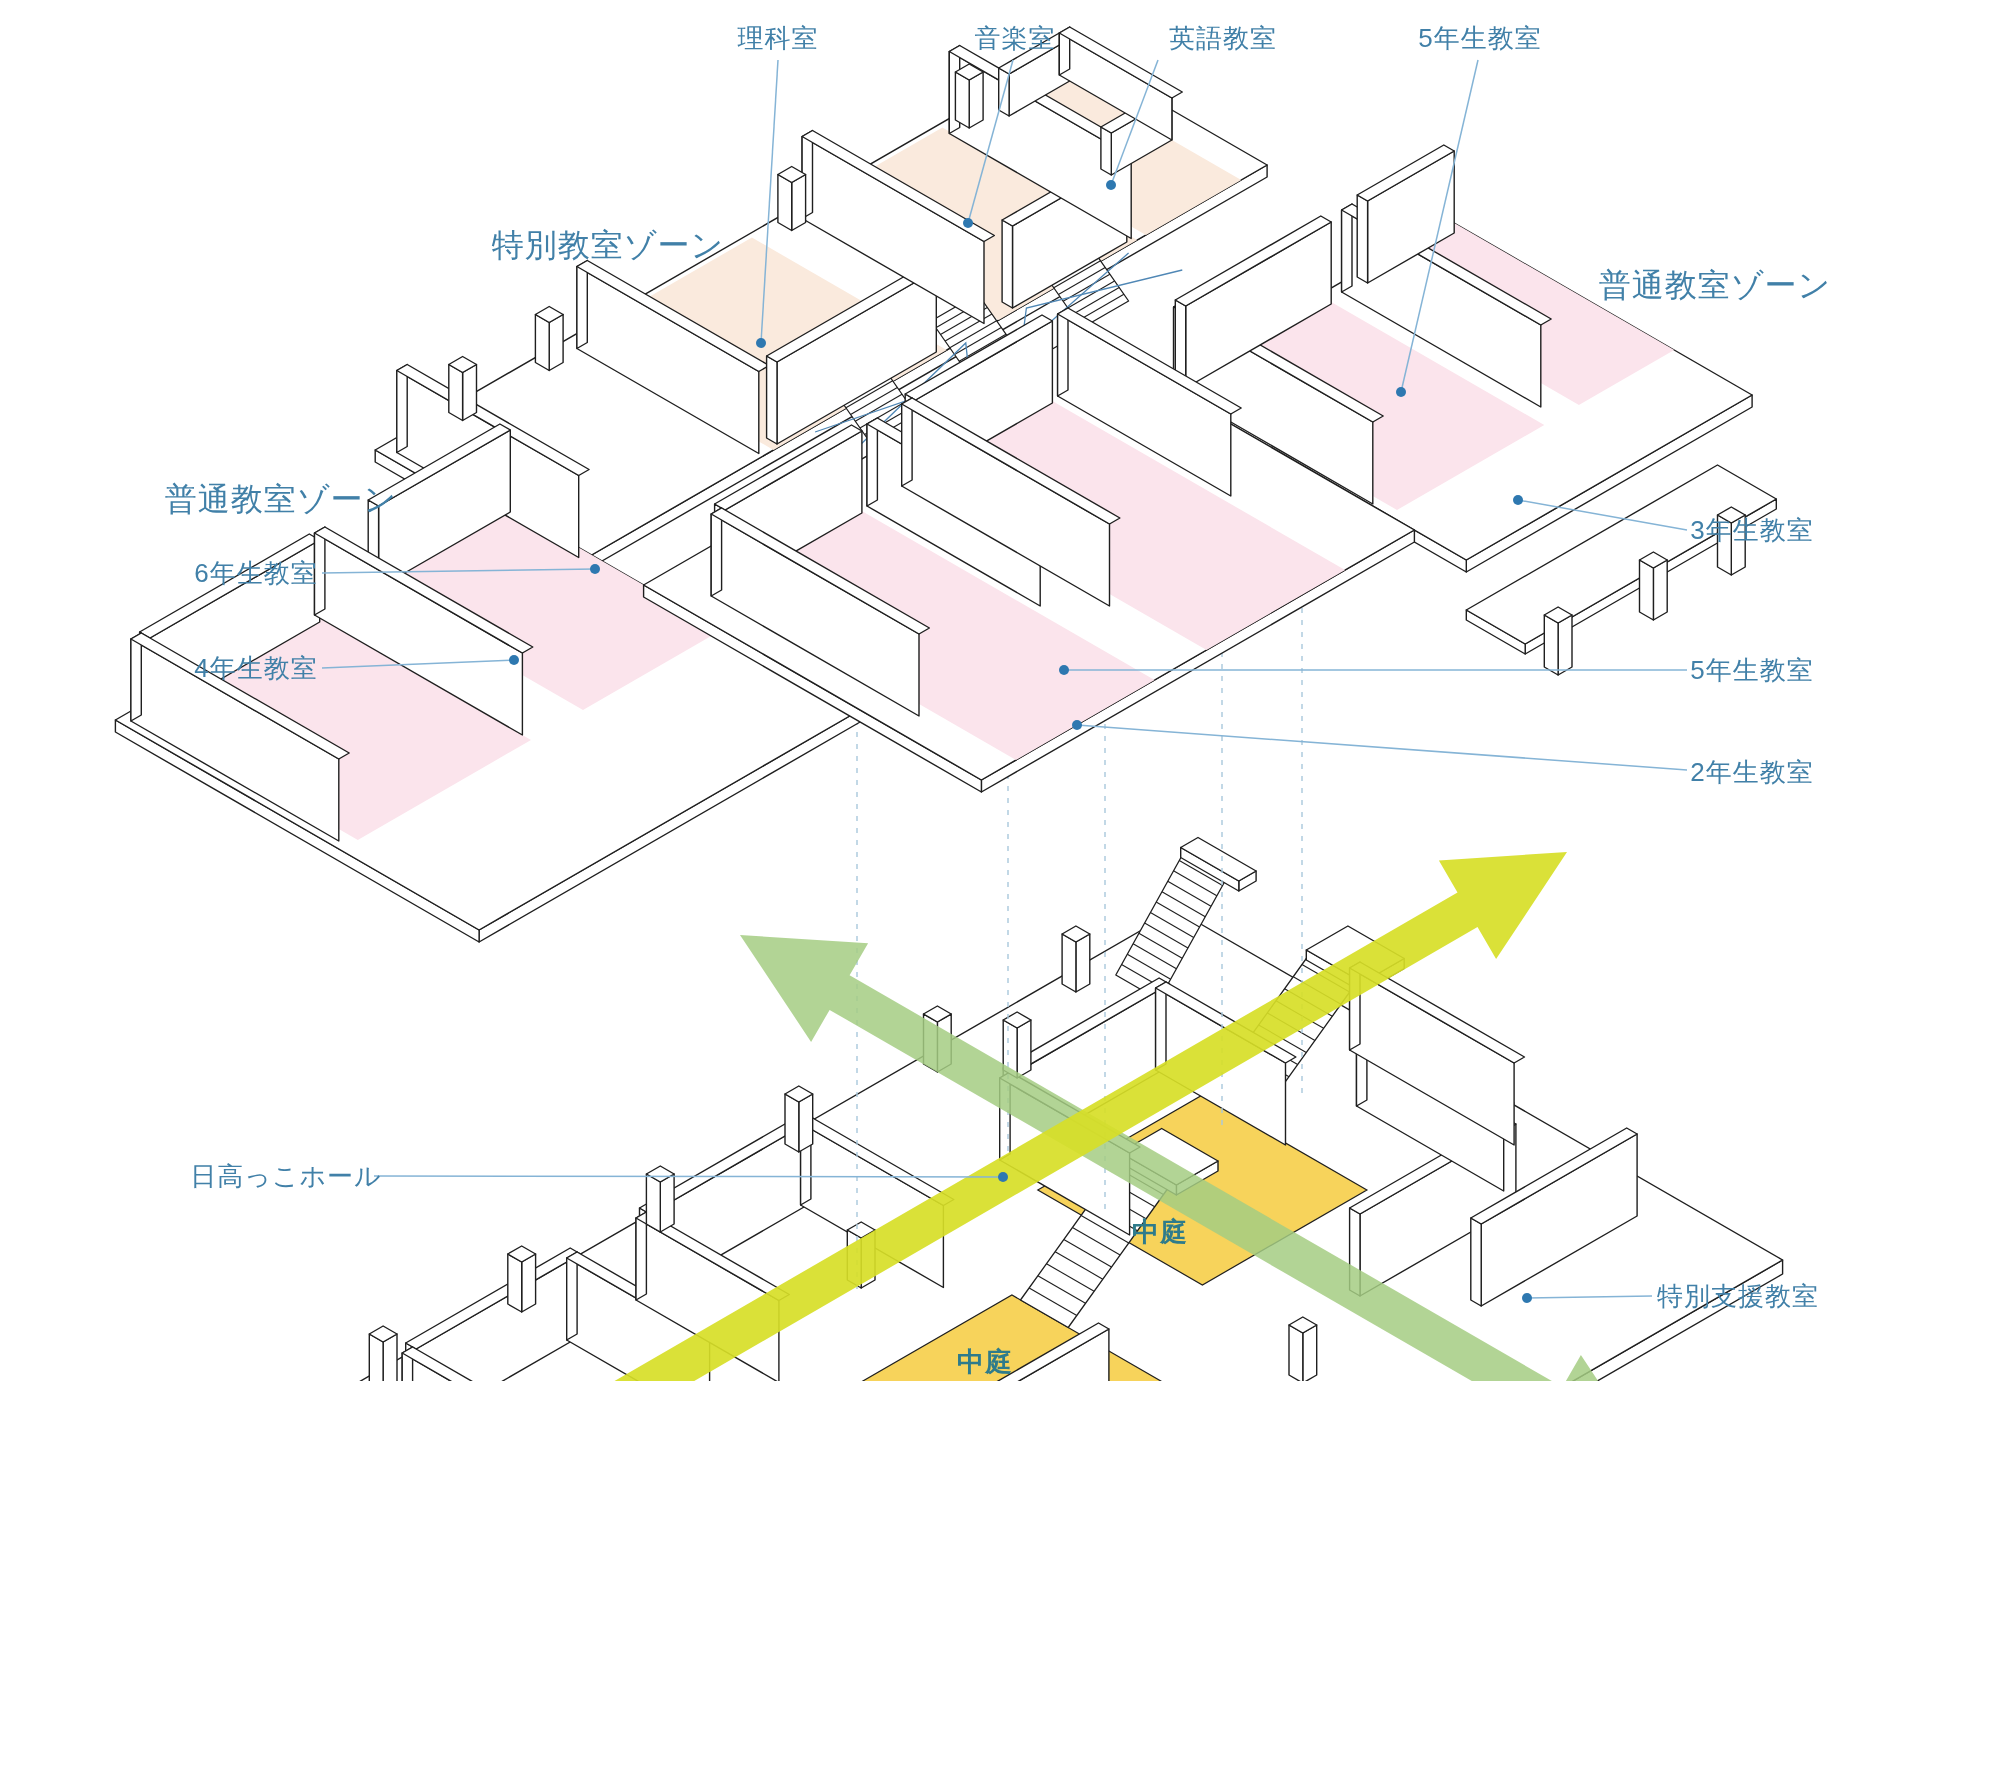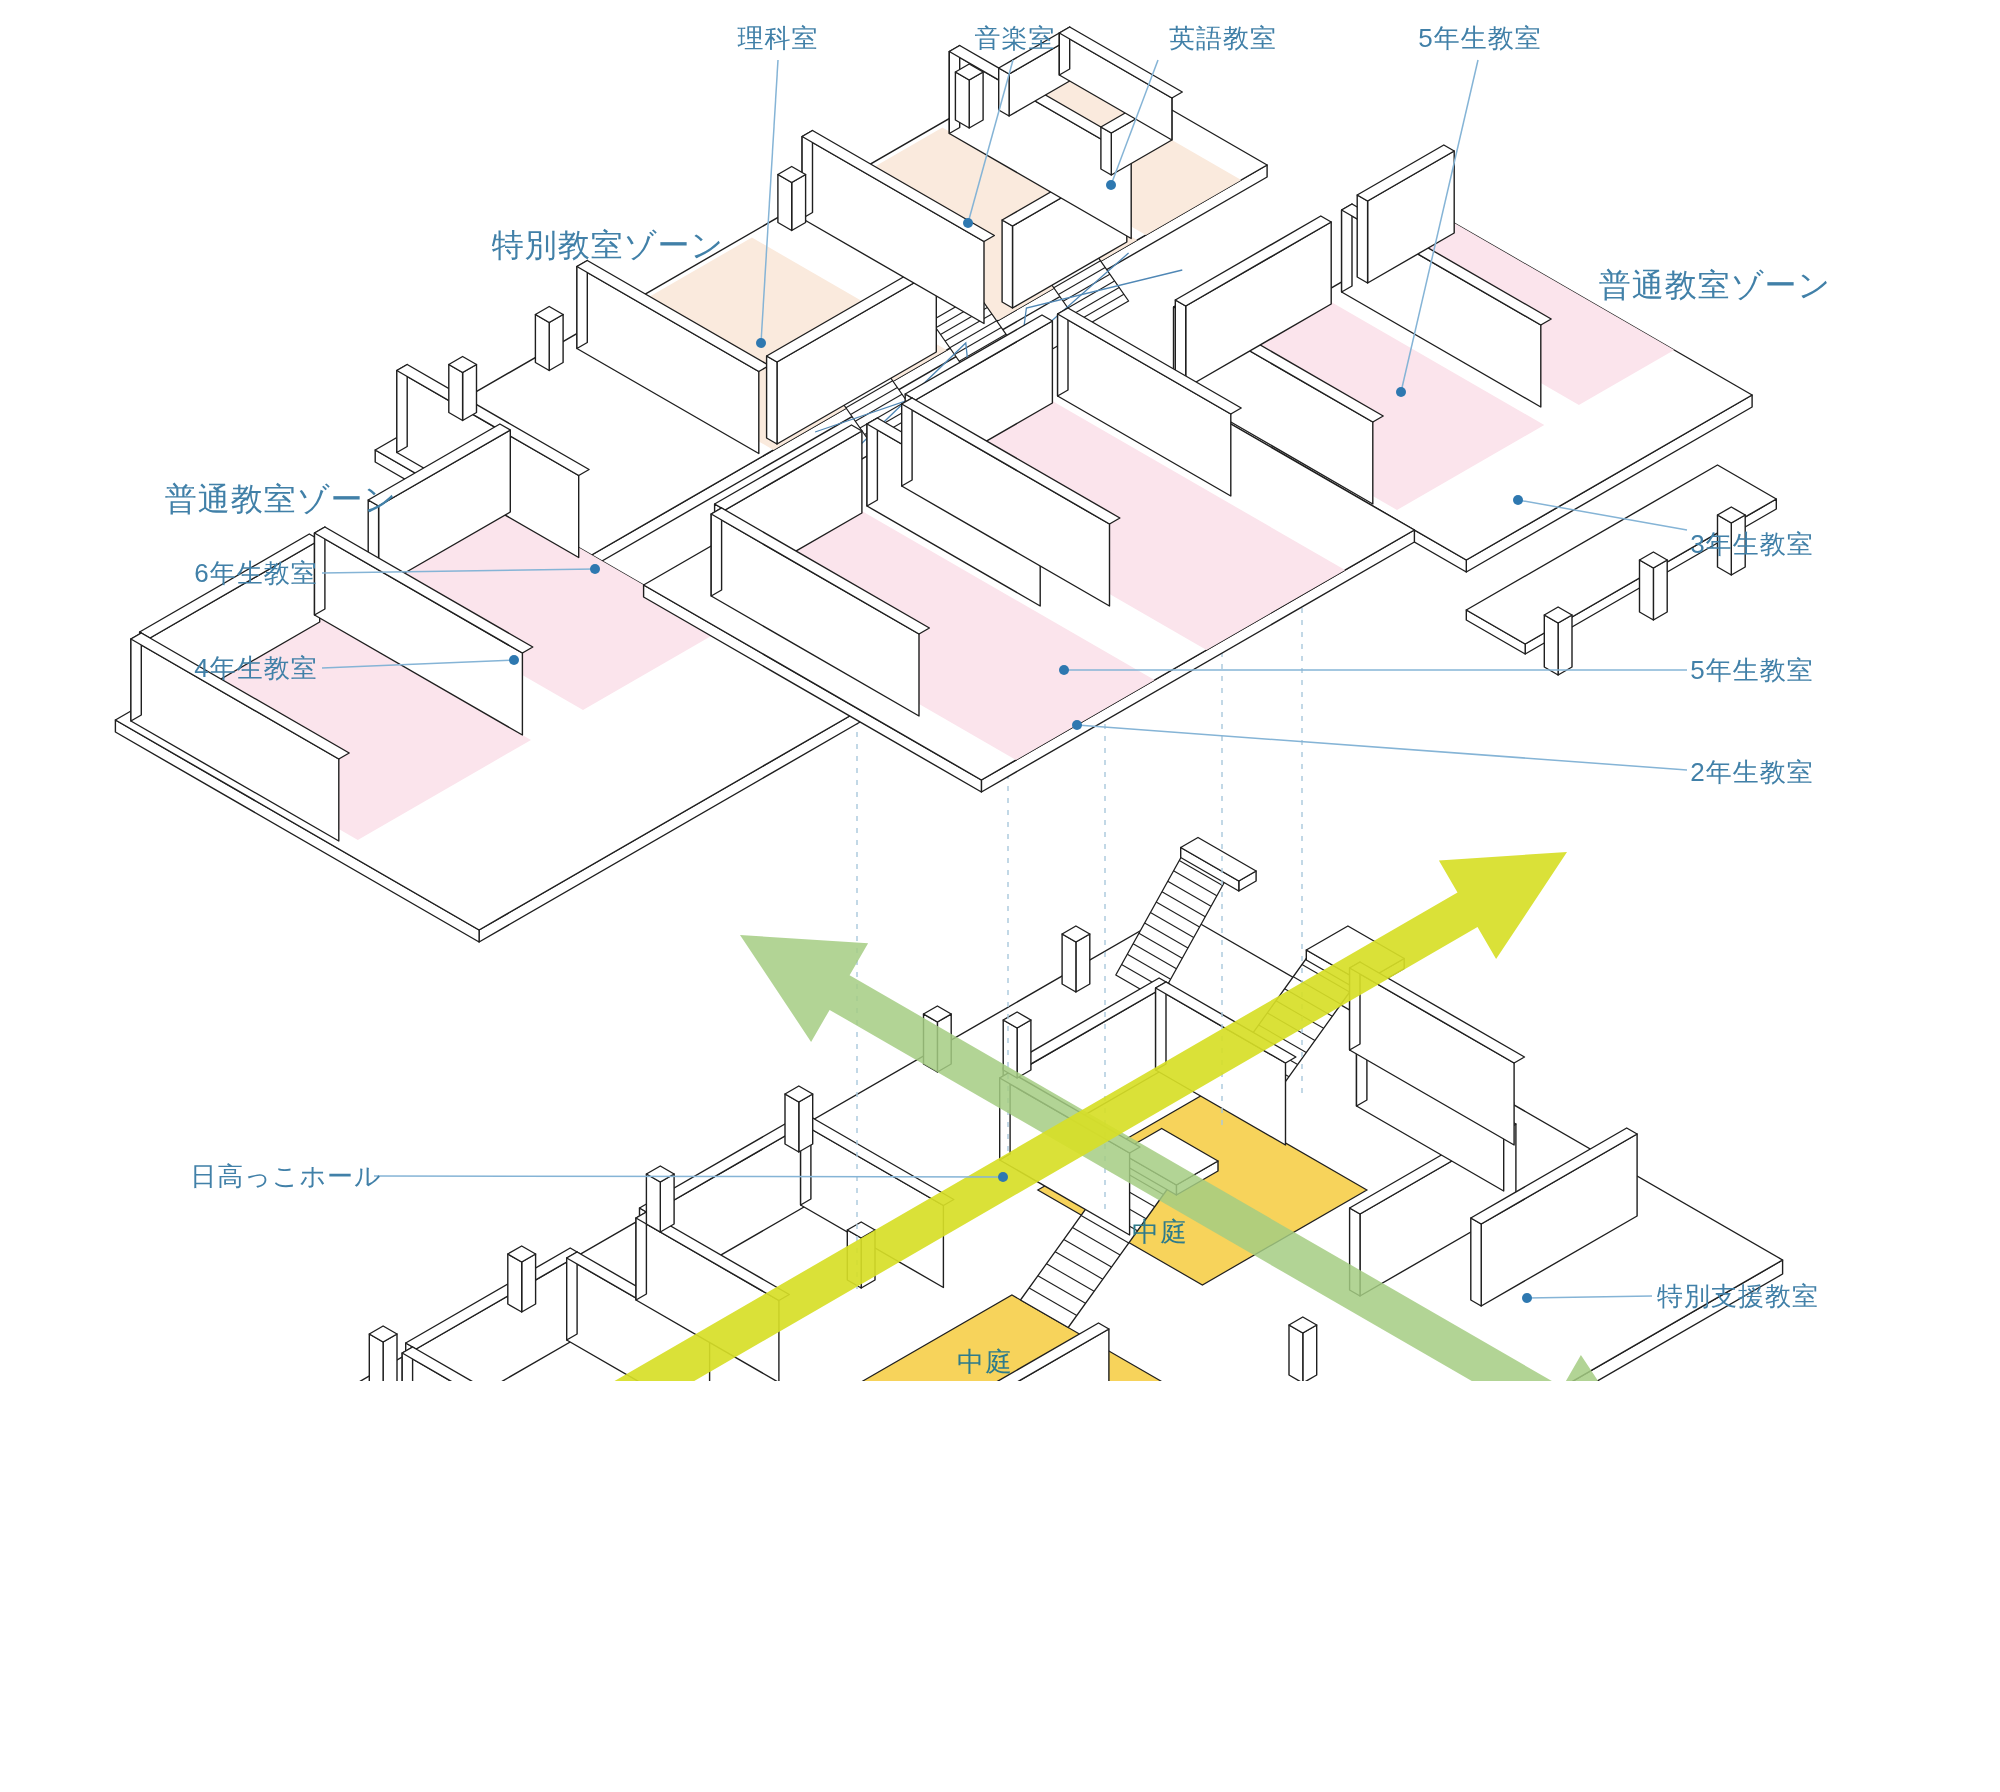--- a/index.html
+++ b/index.html
@@ -2,21 +2,21 @@
 <html><head>
 <meta charset="utf-8">
 <style>
   html,body{margin:0;padding:0;background:#fff;}
   .stage{position:relative;width:2000px;height:1381px;background:#ffffff;overflow:hidden;
          font-family:"Liberation Sans","DejaVu Sans",sans-serif;}
   svg{position:absolute;left:0;top:0;}
   .lbl{position:absolute;transform:translate(-50%,-50%);font-size:26px;letter-spacing:1px;
        color:#4180a8;white-space:nowrap;}
   .lbl.zone{font-size:32px;}
-  .lbl.courtyard{color:#2e7b8b;font-size:27px;}
+  .lbl.courtyard{color:#2e7b8b;font-size:27px;font-weight:bold;}
 </style>
 </head>
 <body>
 
 <div class="stage">
 
   <svg id="axo" width="2000" height="1792" viewBox="0 0 2000 1792">
     <g id="g-lower">
         <path d="M916.6,1760.0L1782.6,1260.0L1782.6,1274.0L916.6,1774.0Z" fill="#fff" stroke="#1f1f1f" stroke-width="1.4" stroke-linejoin="round"></path>
         <path d="M310.4,1410.0L916.6,1760.0L916.6,1774.0L310.4,1424.0Z" fill="#fff" stroke="#1f1f1f" stroke-width="1.4" stroke-linejoin="round"></path>
@@ -350,21 +350,21 @@
 
   <div class="lbl" style="left:778px;top:38px">理科室</div>
   <div class="lbl" style="left:1015px;top:38px">音楽室</div>
   <div class="lbl" style="left:1223px;top:38px">英語教室</div>
   <div class="lbl" style="left:1480px;top:38px">5年生教室</div>
   <div class="lbl zone" style="left:608px;top:246px">特別教室ゾーン</div>
   <div class="lbl zone" style="left:1715px;top:286px">普通教室ゾーン</div>
   <div class="lbl zone" style="left:281px;top:500px">普通教室ゾーン</div>
   <div class="lbl" style="left:256px;top:573px">6年生教室</div>
   <div class="lbl" style="left:256px;top:668px">4年生教室</div>
-  <div class="lbl" style="left:1752px;top:544px">3年生教室</div>
+  <div class="lbl" style="left:1752px;top:530px">3年生教室</div>
   <div class="lbl" style="left:1752px;top:670px">5年生教室</div>
   <div class="lbl" style="left:1752px;top:772px">2年生教室</div>
   <div class="lbl" style="left:286px;top:1176px">日高っこホール</div>
   <div class="lbl courtyard" style="left:1160px;top:1232px">中庭</div>
   <div class="lbl courtyard" style="left:985px;top:1362px">中庭</div>
   <div class="lbl" style="left:1738px;top:1296px">特別支援教室</div>
   <div class="lbl" style="left:1770px;top:1628px">職員室</div>
 </div>
 
 </body></html>

